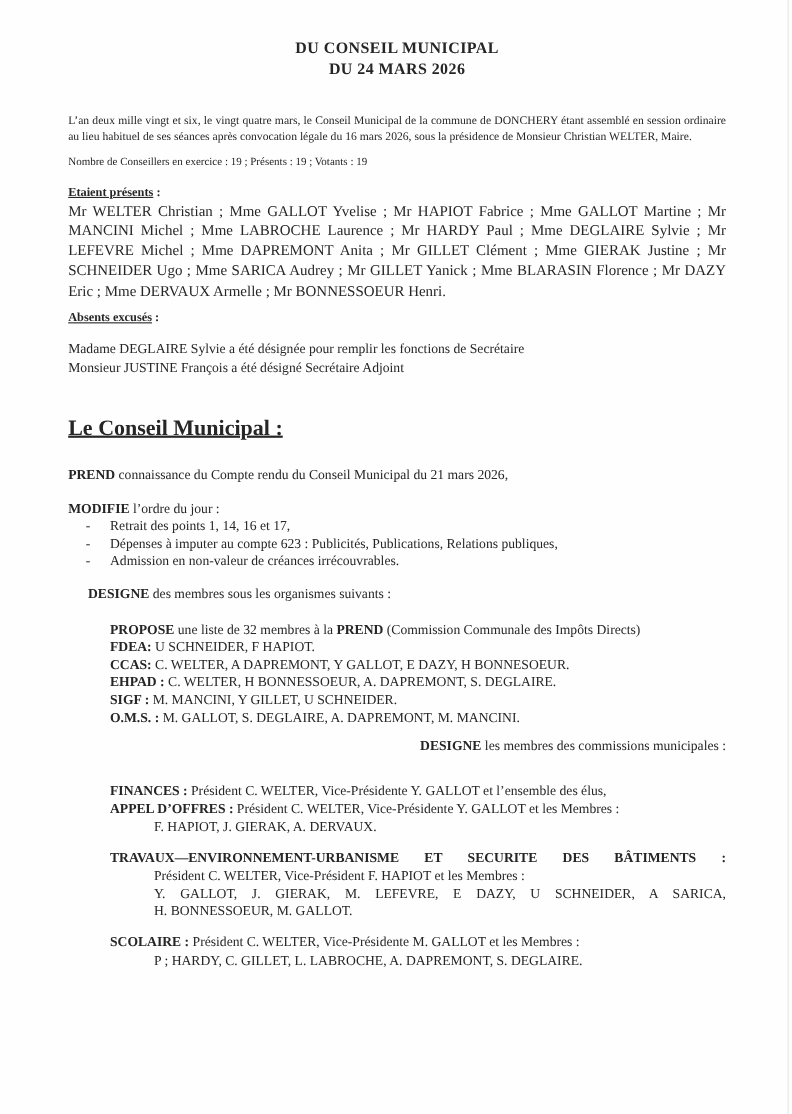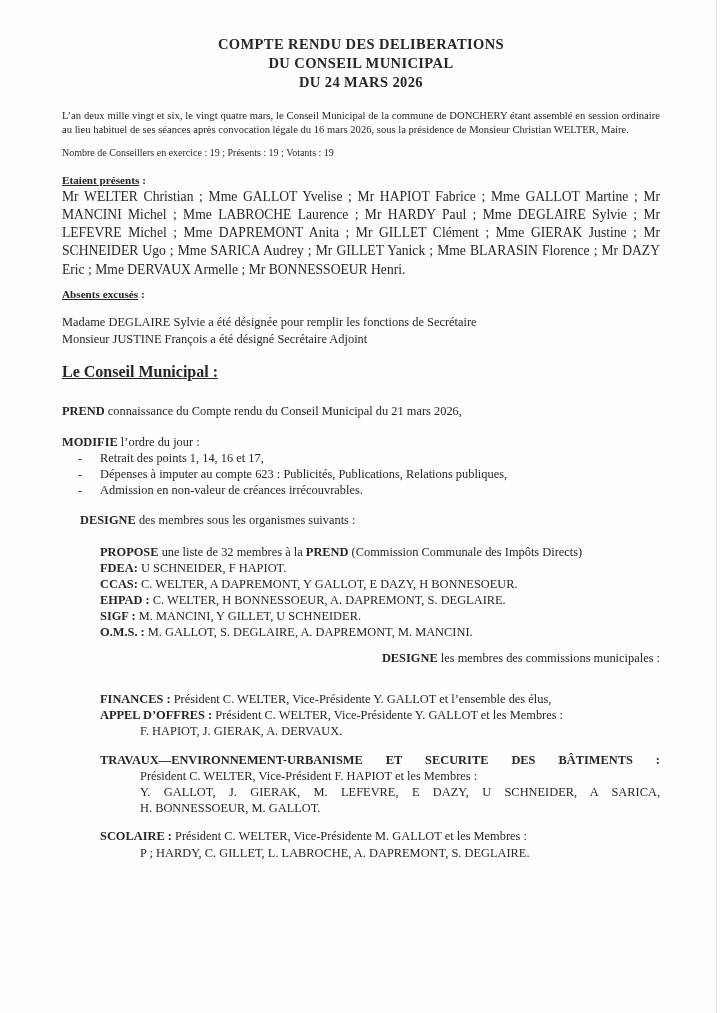--- a/index.html
+++ b/index.html
@@ -16,31 +16,31 @@
   .scan-edge {
     position: absolute;
     right: 3px; top: 0;
     width: 1px; height: 100%;
     background: #e6e6e6;
   }
   .content { padding: 35px 60px 0 62px; }
 
   .title { text-align: center; font-weight: bold; font-size: 14.5px; line-height: 19px; letter-spacing: 0.4px; }
 
-  .intro { margin-top: 17px; font-size: 10.6px; line-height: 13.8px; text-align: justify; }
+  .intro { margin-top: 31px; font-size: 10.6px; line-height: 13.8px; text-align: justify; }
   .counts { margin-top: 10px; font-size: 10px; }
 
   .sec-heading { margin-top: 16px; font-size: 11.2px; font-weight: bold; }
   .sec-heading .u { text-decoration: underline; }
 
   .present-names { margin-top: 2px; font-size: 13.6px; line-height: 18.3px; text-align: justify; }
 
   .secretary { margin-top: 14px; font-size: 12.4px; line-height: 16.6px; }
 
-  .council-heading { margin-top: 16px; font-size: 16px; font-weight: bold; text-decoration: underline; }
+  .council-heading { margin-top: 36px; font-size: 20px; font-weight: bold; text-decoration: underline; }
 
   .res { font-size: 12.4px; line-height: 15.6px; }
   .lead { font-weight: bold; }
 
   .prend   { margin-top: 23px; }
   .modifie { margin-top: 15px; }
   .donne   { margin-top: 15px; margin-left: 24px; }
 
   .bullets { margin-top: 1px; }
   .bullet  { display: flex; margin-left: 16px; font-size: 12.4px; line-height: 15.9px; }
@@ -60,21 +60,20 @@
   .scolaire-group { margin-top: 12px; }
 </style>
 </head>
 <body>
 
 <div class="page">
   <div class="scan-edge"></div>
   <div class="content">
 
     <div class="title">
-      <div>COMPTE RENDU DES DELIBERATIONS</div>
       <div>DU CONSEIL MUNICIPAL</div>
       <div>DU 24 MARS 2026</div>
     </div>
 
     <p class="intro">L’an deux mille vingt et six, le vingt quatre mars, le Conseil Municipal de la commune de DONCHERY étant assemblé en session ordinaire au lieu habituel de ses séances après convocation légale du 16 mars 2026, sous la présidence de Monsieur Christian WELTER, Maire.</p>
 
     <div class="counts">Nombre de Conseillers en exercice : 19 ; Présents : 19 ; Votants : 19</div>
 
     <div class="sec-heading"><span class="u">Etaient présents</span><span> :</span></div>
 

